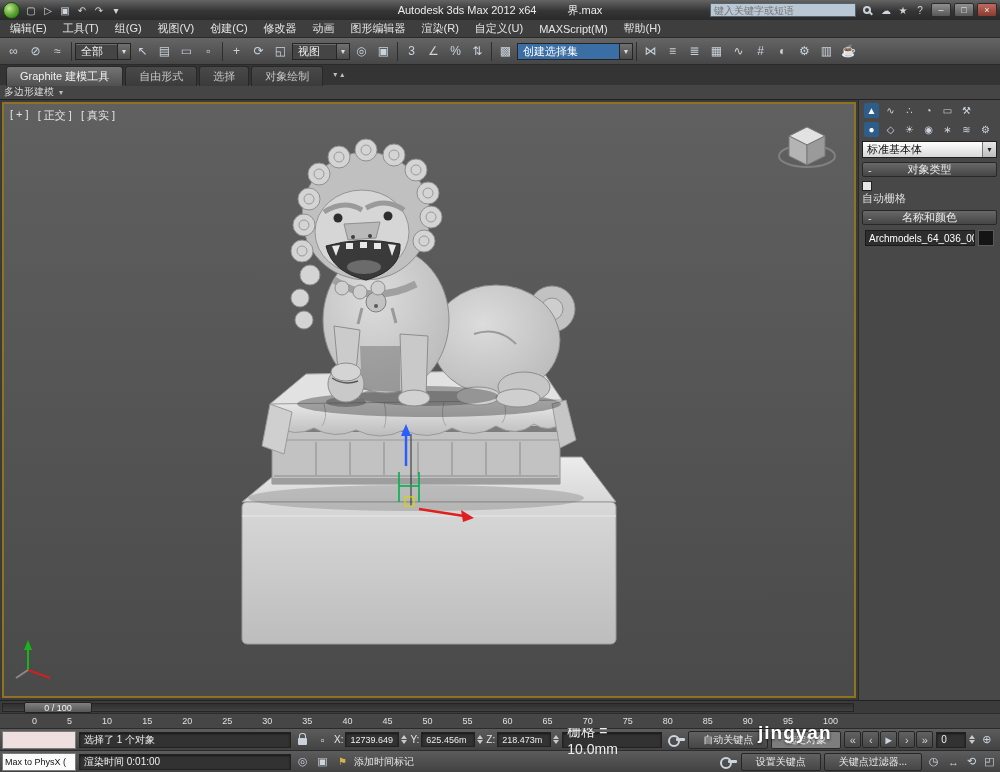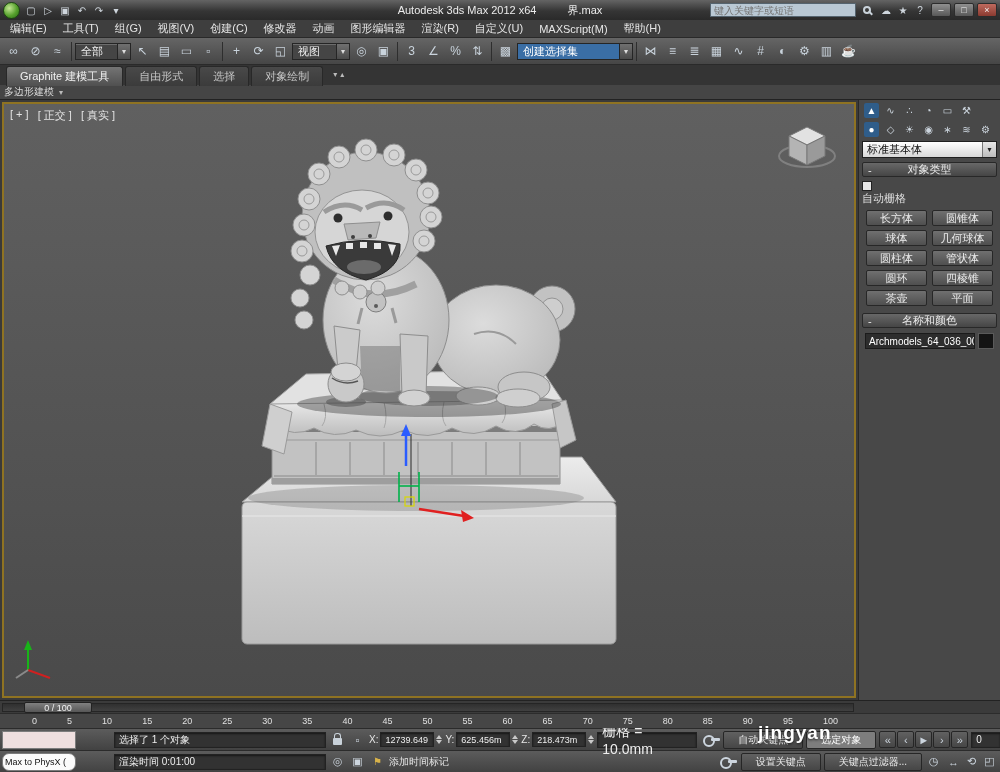--- a/index.html
+++ b/index.html
@@ -109,22 +109,22 @@
   .tick { font-size:9px; color:#e0e0e0; }
 
   
   .statusrow { height:22px; background:linear-gradient(#5c5c5c,#424242); border-top:1px solid #2b2b2b;
                display:flex; align-items:center; gap:3px; padding:0 2px; font-size:10px; }
   .sunken { background:#323232; border:1px solid #222; box-shadow:inset 0 1px 2px rgba(0,0,0,.55);
             color:#eee; display:flex; align-items:center; padding:0 4px; height:16px; }
   .listener { width:74px; height:18px; border:1px solid #7c7c7c; flex:none; }
   .listener.pink { background:#efdfdf; }
   .listener.white { background:#fbfbfb; color:#111; font-size:9px; display:flex; align-items:center;
-                    padding:0 2px; white-space:nowrap; overflow:hidden;border-radius:7px; }
-  .sel-field { width:212px; flex:none;margin-left:35px; }
+                    padding:0 2px; white-space:nowrap; overflow:hidden; }
+  .sel-field { width:212px; flex:none; }
   .coord { display:flex; align-items:center; gap:2px; flex:none; }
   .coord .lbl { color:#e6e6e6; }
   .coord .box { width:54px; height:15px; font-size:9px; }
   .spin { display:flex; flex-direction:column; gap:1px; }
   .spin i { width:0; height:0; border-left:3px solid transparent; border-right:3px solid transparent; }
   .spin .up { border-bottom:4px solid #c9c9c9; }
   .spin .down { border-top:4px solid #c9c9c9; }
   .grid-field { width:100px; flex:none; font-size:14px; }
   .sbtn { height:18px; padding:0 14px; background:linear-gradient(#616161,#464646); border:1px solid #262626;
           border-radius:2px; color:#eaeaea; display:flex; align-items:center; flex:none; }
@@ -479,32 +479,20 @@
       <span class="arrow">▾</span>
     </div>
     <div class="rollout">
       <span class="minus">-</span>
       <span>对象类型</span>
     </div>
     <div class="autogrid">
       <span class="checkbox"></span>
       <span>自动栅格</span>
     </div>
-    <div class="prim-grid">
-        <span class="prim-btn">长方体</span>
-        <span class="prim-btn">圆锥体</span>
-        <span class="prim-btn">球体</span>
-        <span class="prim-btn">几何球体</span>
-        <span class="prim-btn">圆柱体</span>
-        <span class="prim-btn">管状体</span>
-        <span class="prim-btn">圆环</span>
-        <span class="prim-btn">四棱锥</span>
-        <span class="prim-btn">茶壶</span>
-        <span class="prim-btn">平面</span>
-      </div>
     <div class="rollout">
       <span class="minus">-</span>
       <span>名称和颜色</span>
     </div>
     <div class="name-row">
       <span class="name-field">Archmodels_64_036_005</span>
       <span class="color-swatch"></span>
     </div>
   </div>
 </div>

